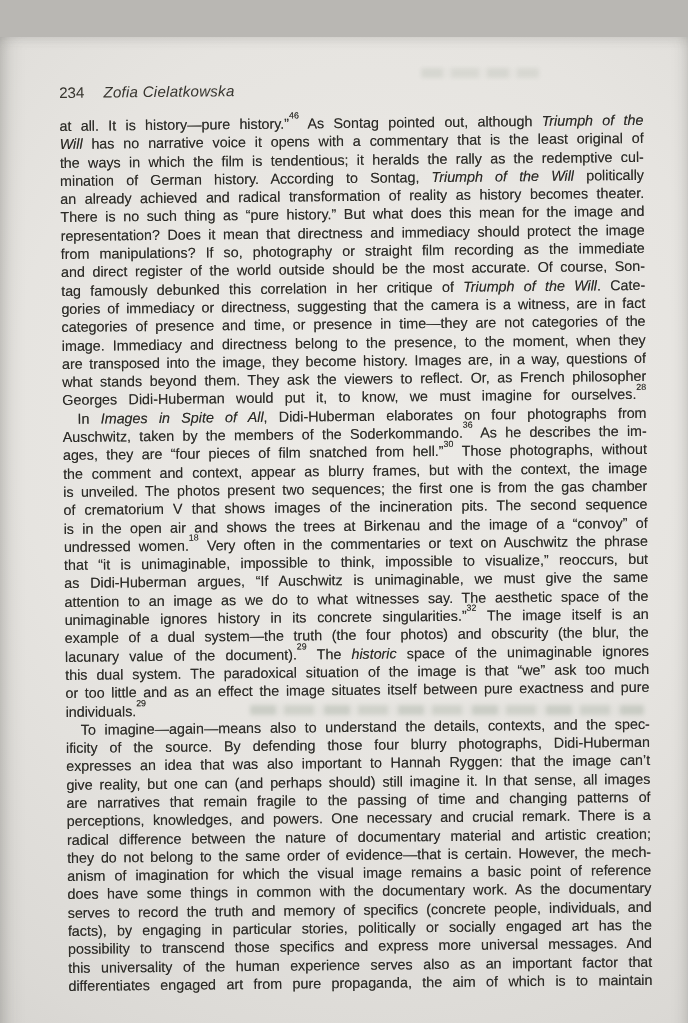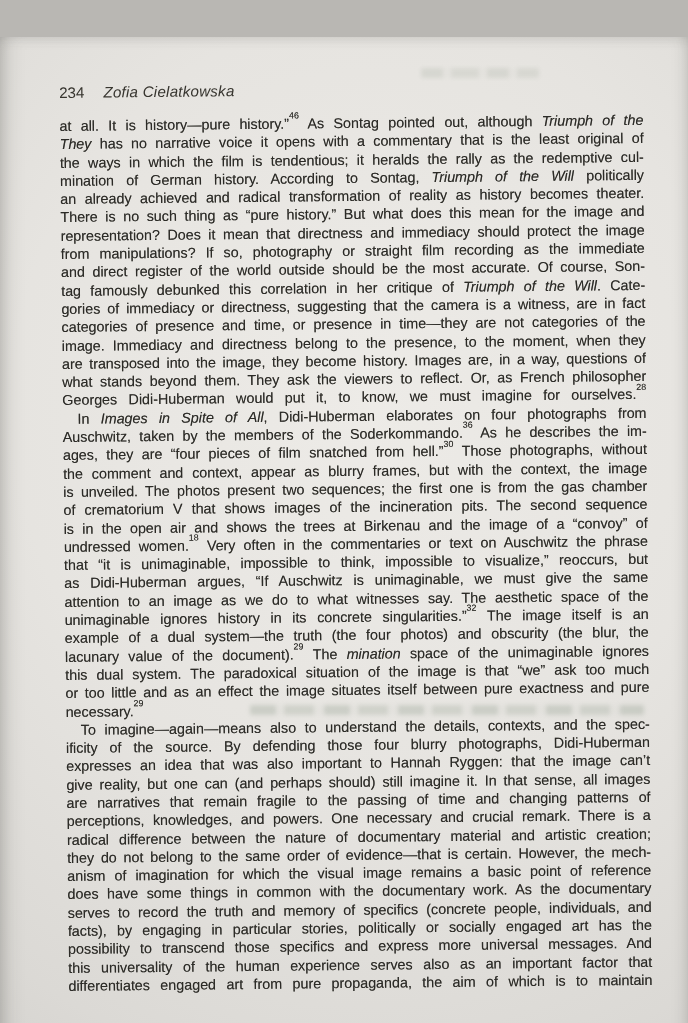--- a/index.html
+++ b/index.html
@@ -58,21 +58,21 @@
   <div class="ghost ghost-b"></div>
 
   <div class="scan-rotate">
     <div class="header">
       <span>234</span>
       <span class="author">Zofia Cielatkowska</span>
     </div>
     <div class="text-block">
         <div class="para">
           <div class="line"><span>at all. It is history—pure history.”</span><sup>46</sup><span> As Sontag pointed out, although </span><em>Triumph of the</em></div>
-          <div class="line"><em>They</em><span> has no narrative voice it opens with a commentary that is the least original of</span></div>
+          <div class="line"><em>Will</em><span> has no narrative voice it opens with a commentary that is the least original of</span></div>
           <div class="line"><span>the ways in which the film is tendentious; it heralds the rally as the redemptive cul-</span></div>
           <div class="line"><span>mination of German history. According to Sontag, </span><em>Triumph of the Will</em><span> politically</span></div>
           <div class="line"><span>an already achieved and radical transformation of reality as history becomes theater.</span></div>
           <div class="line"><span>There is no such thing as “pure history.” But what does this mean for the image and</span></div>
           <div class="line"><span>representation? Does it mean that directness and immediacy should protect the image</span></div>
           <div class="line"><span>from manipulations? If so, photography or straight film recording as the immediate</span></div>
           <div class="line"><span>and direct register of the world outside should be the most accurate. Of course, Son-</span></div>
           <div class="line"><span>tag famously debunked this correlation in her critique of </span><em>Triumph of the Will</em><span>. Cate-</span></div>
           <div class="line"><span>gories of immediacy or directness, suggesting that the camera is a witness, are in fact</span></div>
           <div class="line"><span>categories of presence and time, or presence in time—they are not categories of the</span></div>
@@ -88,24 +88,24 @@
           <div class="line"><span>the comment and context, appear as blurry frames, but with the context, the image</span></div>
           <div class="line"><span>is unveiled. The photos present two sequences; the first one is from the gas chamber</span></div>
           <div class="line"><span>of crematorium V that shows images of the incineration pits. The second sequence</span></div>
           <div class="line"><span>is in the open air and shows the trees at Birkenau and the image of a “convoy” of</span></div>
           <div class="line"><span>undressed women.</span><sup>18</sup><span> Very often in the commentaries or text on Auschwitz the phrase</span></div>
           <div class="line"><span>that “it is unimaginable, impossible to think, impossible to visualize,” reoccurs, but</span></div>
           <div class="line"><span>as Didi-Huberman argues, “If Auschwitz is unimaginable, we must give the same</span></div>
           <div class="line"><span>attention to an image as we do to what witnesses say. The aesthetic space of the</span></div>
           <div class="line"><span>unimaginable ignores history in its concrete singularities.”</span><sup>32</sup><span> The image itself is an</span></div>
           <div class="line"><span>example of a dual system—the truth (the four photos) and obscurity (the blur, the</span></div>
-          <div class="line"><span>lacunary value of the document).</span><sup>29</sup><span> The </span><em>mination</em><span> space of the unimaginable ignores</span></div>
+          <div class="line"><span>lacunary value of the document).</span><sup>29</sup><span> The </span><em>historic</em><span> space of the unimaginable ignores</span></div>
           <div class="line"><span>this dual system. The paradoxical situation of the image is that “we” ask too much</span></div>
           <div class="line"><span>or too little and as an effect the image situates itself between pure exactness and pure</span></div>
-          <div class="line no-j"><span>necessary.</span><sup>29</sup></div>
+          <div class="line no-j"><span>individuals.</span><sup>29</sup></div>
         </div>
         <div class="para">
           <div class="line indent"><span>To imagine—again—means also to understand the details, contexts, and the spec-</span></div>
           <div class="line"><span>ificity of the source. By defending those four blurry photographs, Didi-Huberman</span></div>
           <div class="line"><span>expresses an idea that was also important to Hannah Ryggen: that the image can’t</span></div>
           <div class="line"><span>give reality, but one can (and perhaps should) still imagine it. In that sense, all images</span></div>
           <div class="line"><span>are narratives that remain fragile to the passing of time and changing patterns of</span></div>
           <div class="line"><span>perceptions, knowledges, and powers. One necessary and crucial remark. There is a</span></div>
           <div class="line"><span>radical difference between the nature of documentary material and artistic creation;</span></div>
           <div class="line"><span>they do not belong to the same order of evidence—that is certain. However, the mech-</span></div>

